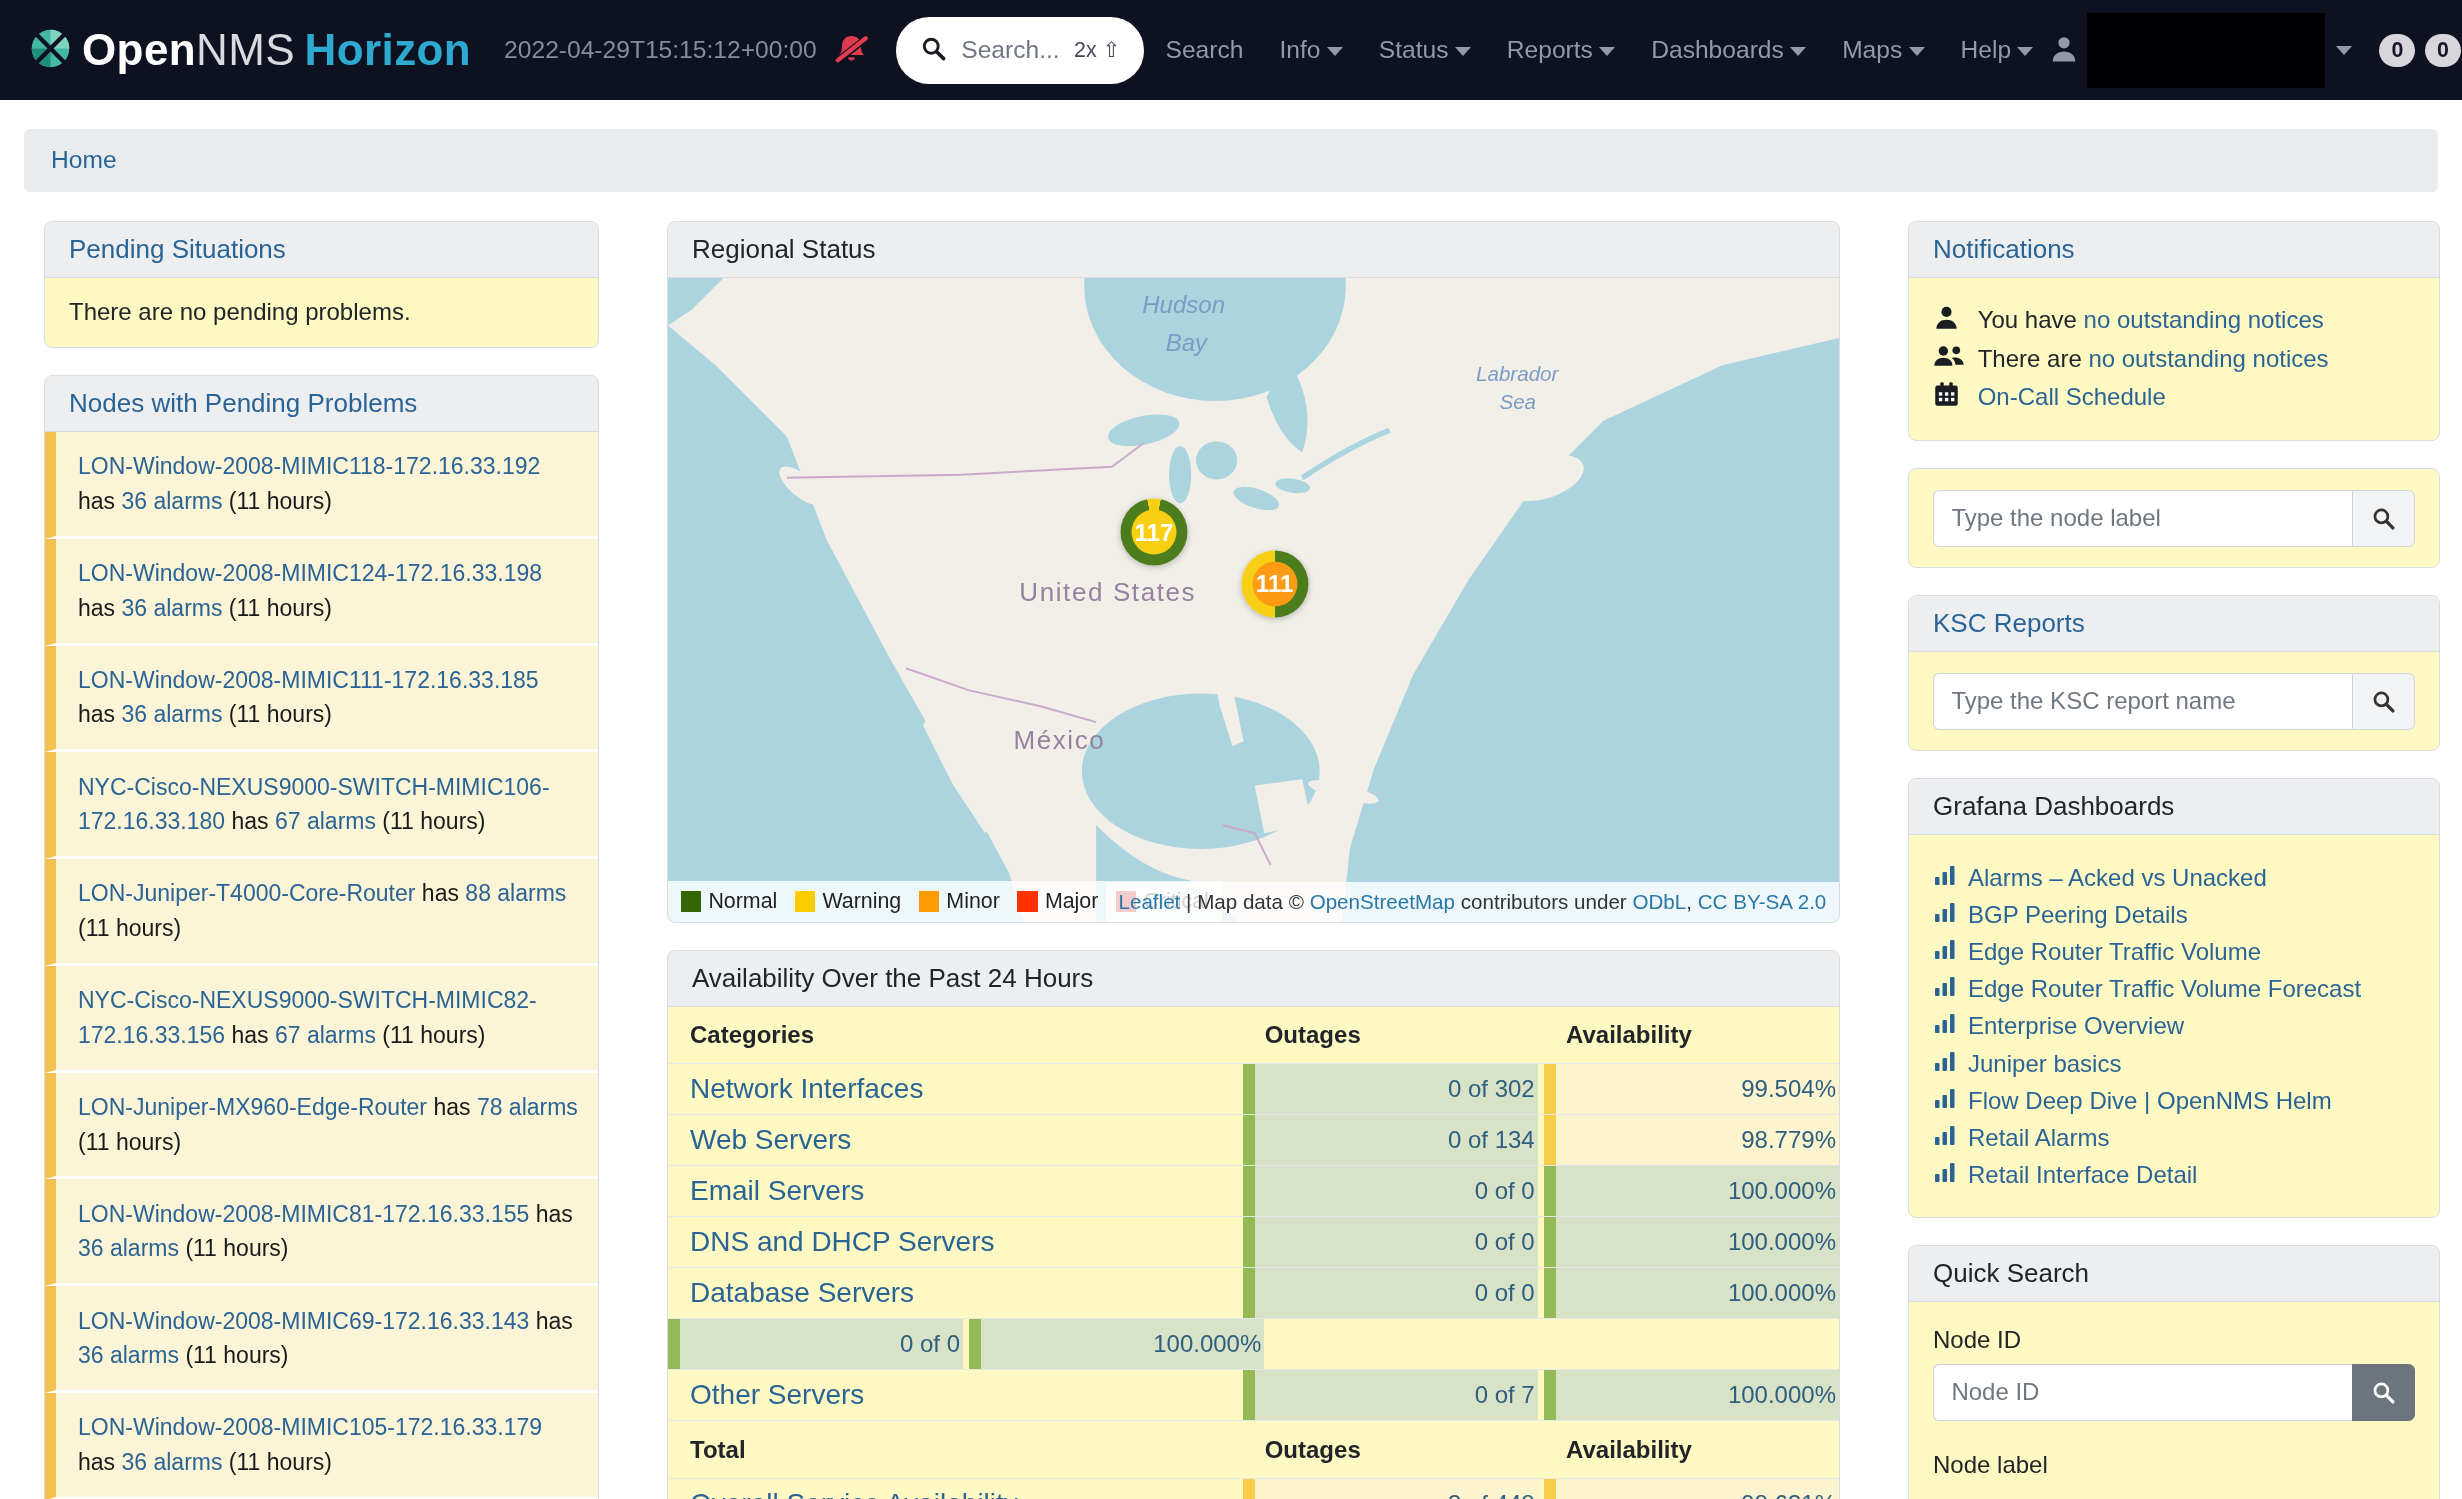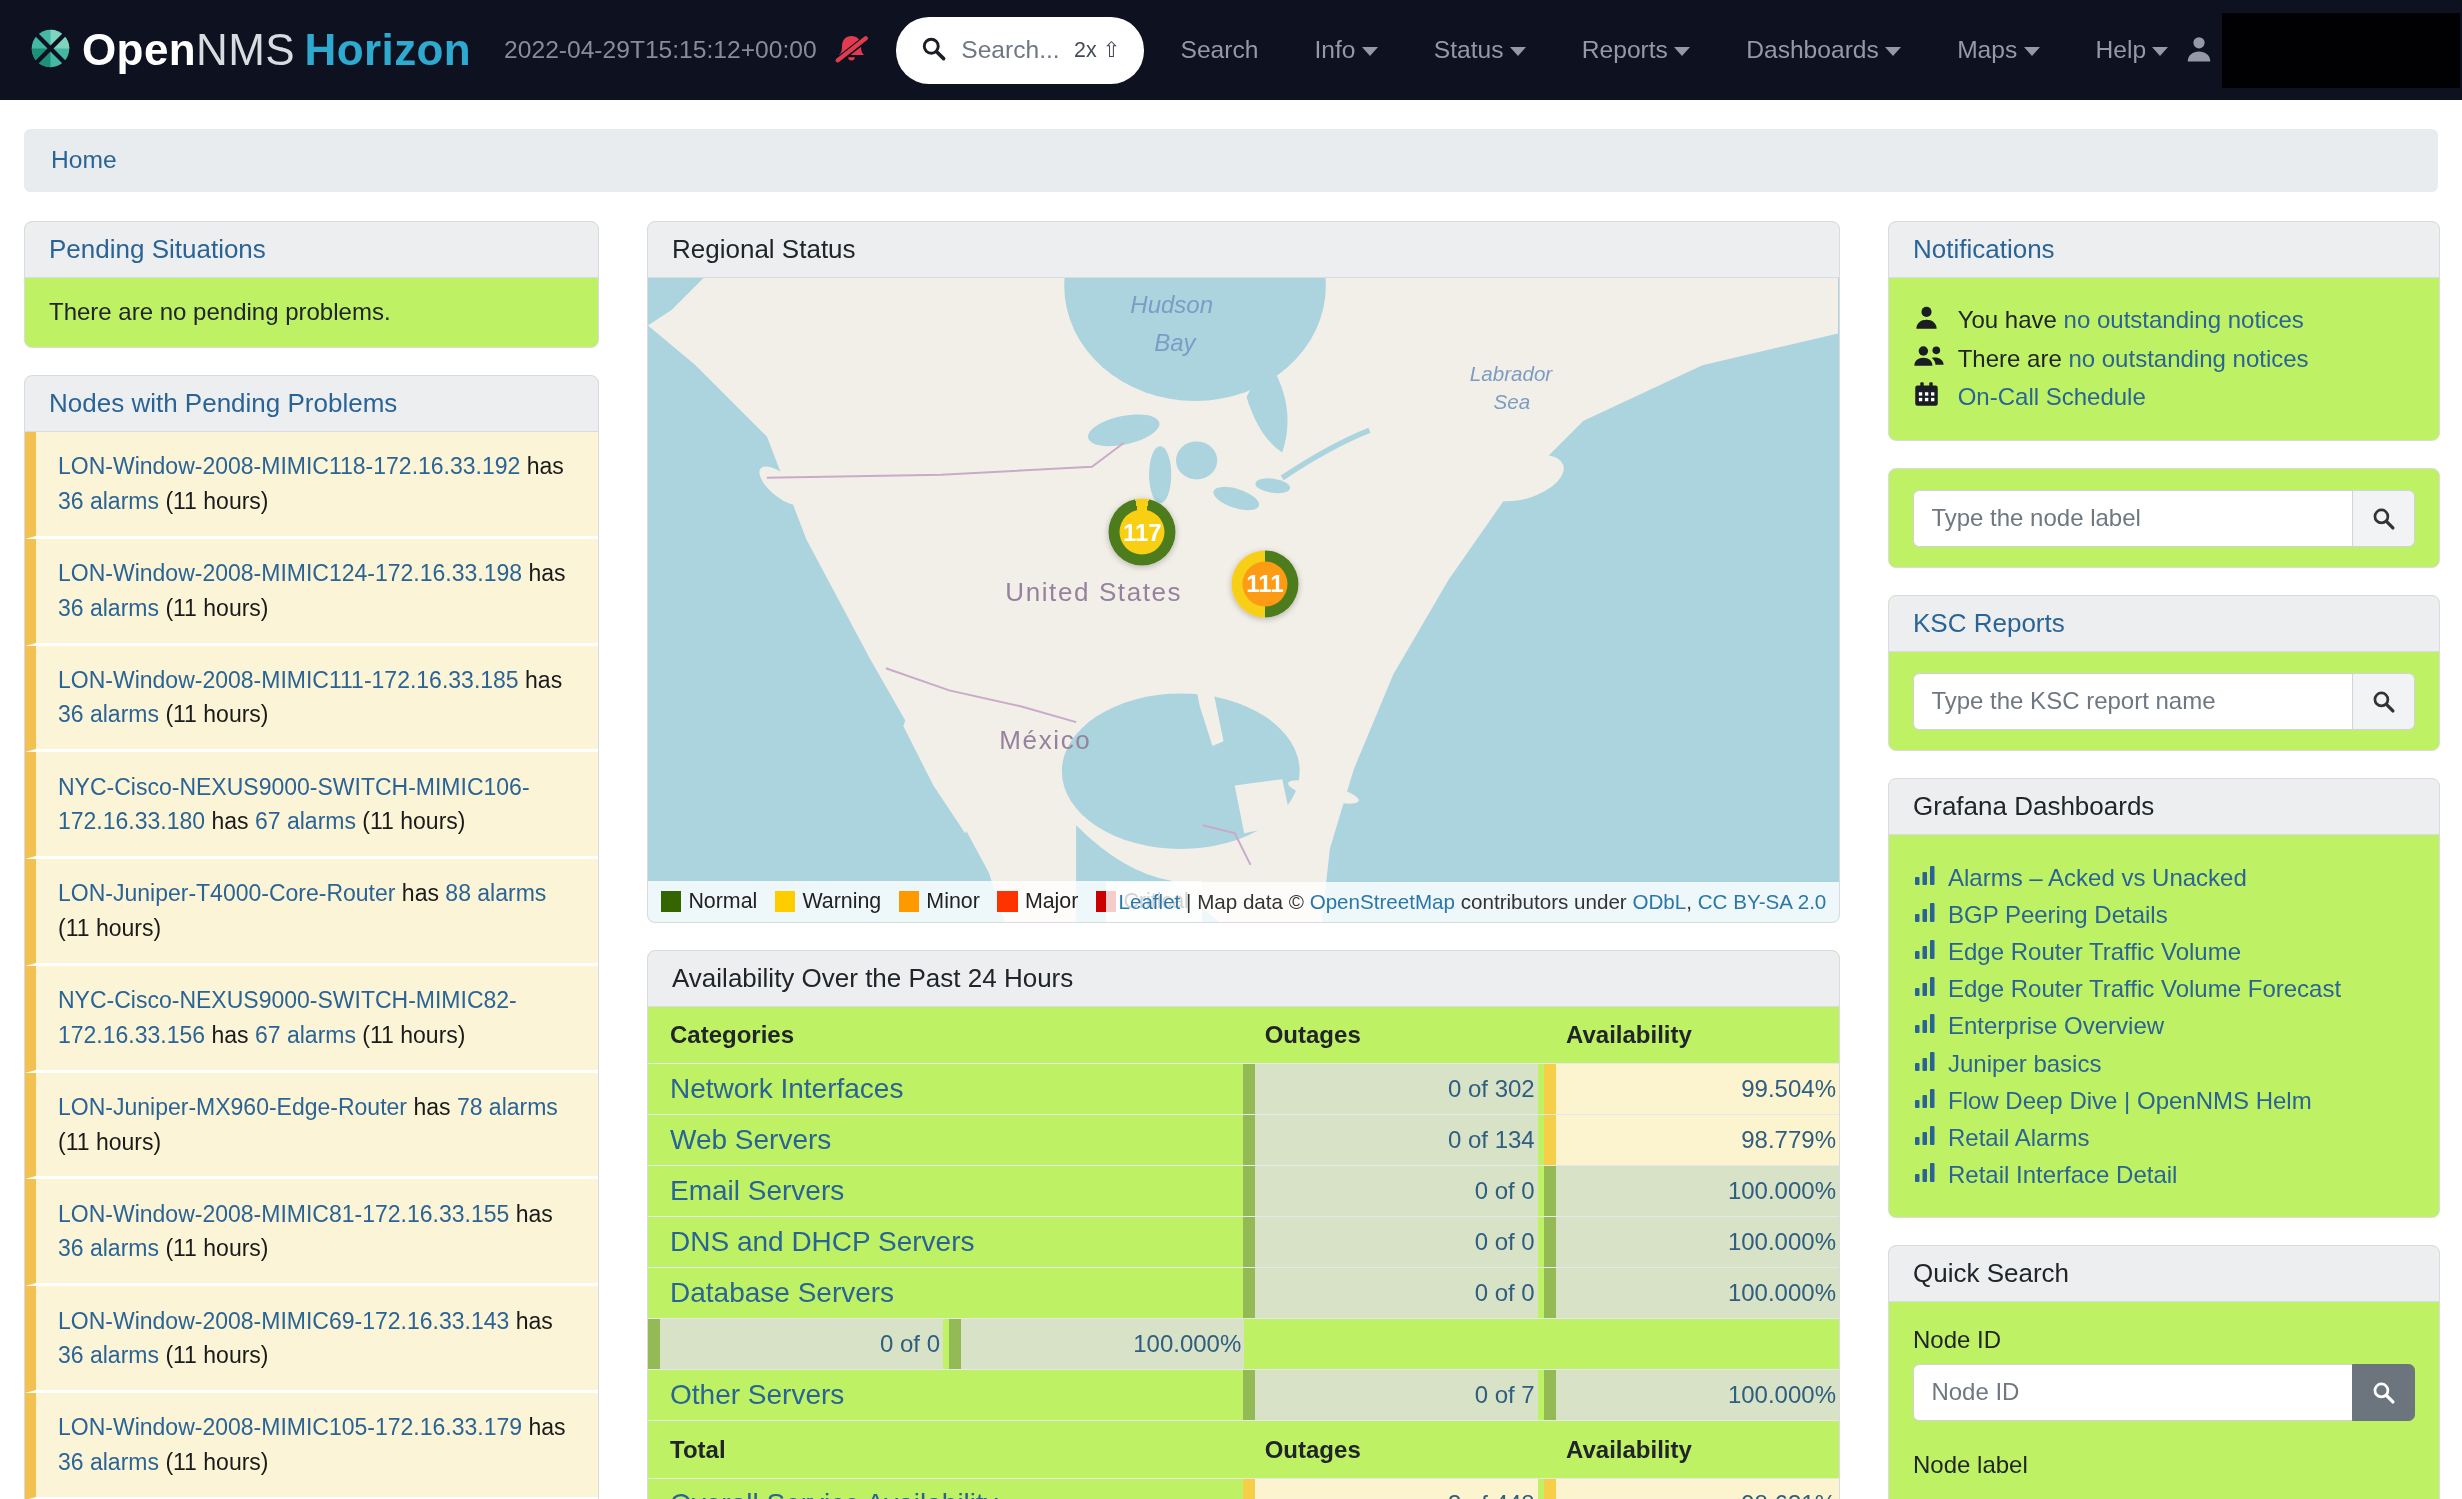--- a/index.html
+++ b/index.html
@@ -14,21 +14,21 @@
   .brand-open { color: #ffffff; font-weight: bold; }
   .brand-nms { color: #d8dbe0; font-weight: 300; }
   .brand-product { color: #2ea9cf; font-weight: bold; margin-left: 9.5px; }
   .nav-timestamp { color: #878d98; font-size: 24.6px; margin-left: 33px; }
   .bell-slash { color: #e23b50; margin-left: 17.4px; }
   .search-pill { margin-left: 27px; width: 456px; height: 67px; background: #fff;
     border-radius: 33px; display: flex; align-items: center; padding: 0 24px; gap: 14.3px; }
   .search-pill .mag { color: #1b1e26; flex: none; }
   .search-pill .ph { color: #6f7783; font-size: 24.6px; flex: 1; }
   .search-pill .hint { color: #444b57; font-size: 21.4px; }
-  .nav-links { display: flex; align-items: center; gap: 56px; margin-left: 36px; }
+  .nav-links { display: flex; align-items: center; gap: 36px; margin-left: 21px; }
   .nav-link { color: #949aa5; font-size: 24.6px; cursor: pointer; }
   .caret { display: inline-block; margin-left: 6.3px; width: 0; height: 0;
     border-left: 8px solid transparent; border-right: 8px solid transparent;
     border-top: 9.5px solid #949aa5; vertical-align: middle; }
   .nav-right { margin-left: auto; display: flex; align-items: center; }
   .user-icon { color: #949aa5; margin-left: 16px; }
   .redacted { width: 238px; height: 75px; background: #010103; margin-left: 8px; }
   .nav-right .caret { margin-left: 11px; }
   .badges { display: flex; gap: 9.5px; margin-left: 27px; }
   .badge-pill { min-width: 36px; height: 33px; border-radius: 16.6px; background: #d6d6db;
@@ -40,22 +40,22 @@
   .breadcrumb { margin: 29px 24px; background: #e9ecef; border-radius: 6.3px;
     padding: 17.4px 27px; font-size: 24.6px; }
   .breadcrumb a { color: #2a6496; text-decoration: none; cursor: pointer; }
 
   
   .content { display: flex; padding: 0 24px; gap: 48px; align-items: flex-start; }
   .col-left { width: 575px; flex: none; }
   .col-mid { width: 1193px; flex: none; }
   .col-right { width: 552px; flex: none; }
 
-  .card { border: 1.6px solid #d9dbe0; border-radius: 8px; background: #bef264;
-    margin-bottom: 27px; overflow: hidden; }
+  .card { border: 1.6px solid #d9dbe0; border-radius: 8px; background: #fef9c3;
+    margin-bottom: 27px; overflow: hidden; margin-left: 20px; }
   .card-header { background: #eceef0; border-bottom: 1.6px solid #d9dbe0;
     padding: 12px 24px; font-size: 26px; }
   .card-header.blue { color: #2a6496; }
   .card-header.dark { color: #212529; }
   .card-body { padding: 20.6px 24px; font-size: 24px; }
   a.lnk { color: #2a6496; text-decoration: none; cursor: pointer; }
 
   
   .node-list { display: block; }
   .node-item { border-left: 11px solid #f2c150; background: #fbf4d6;

